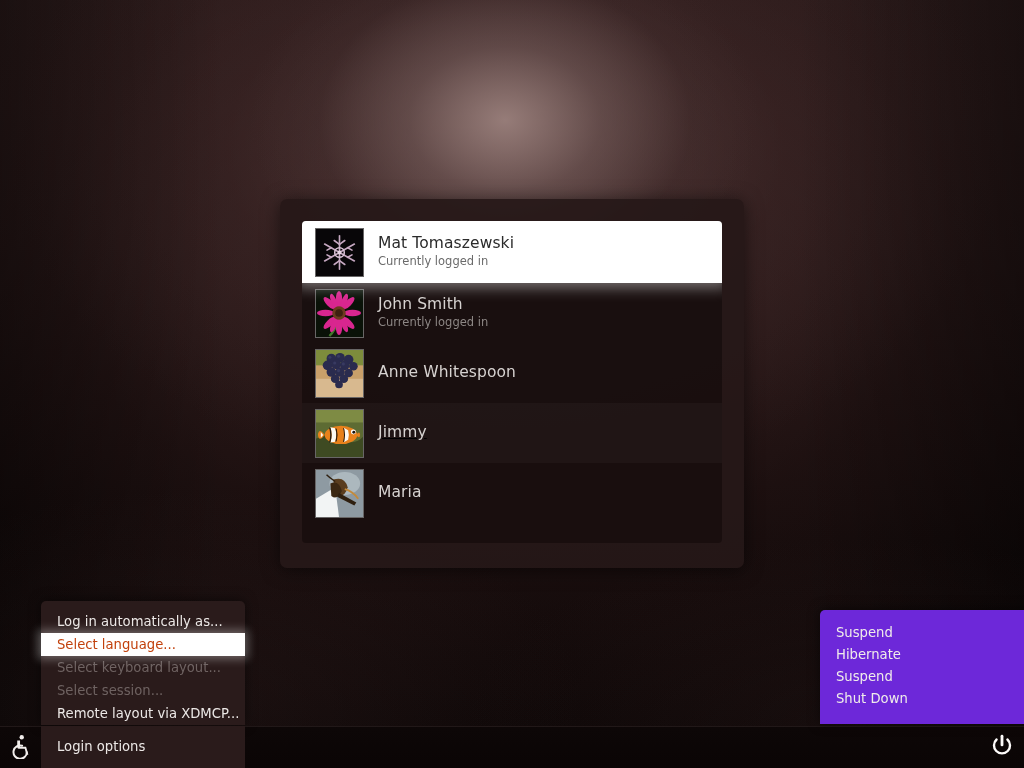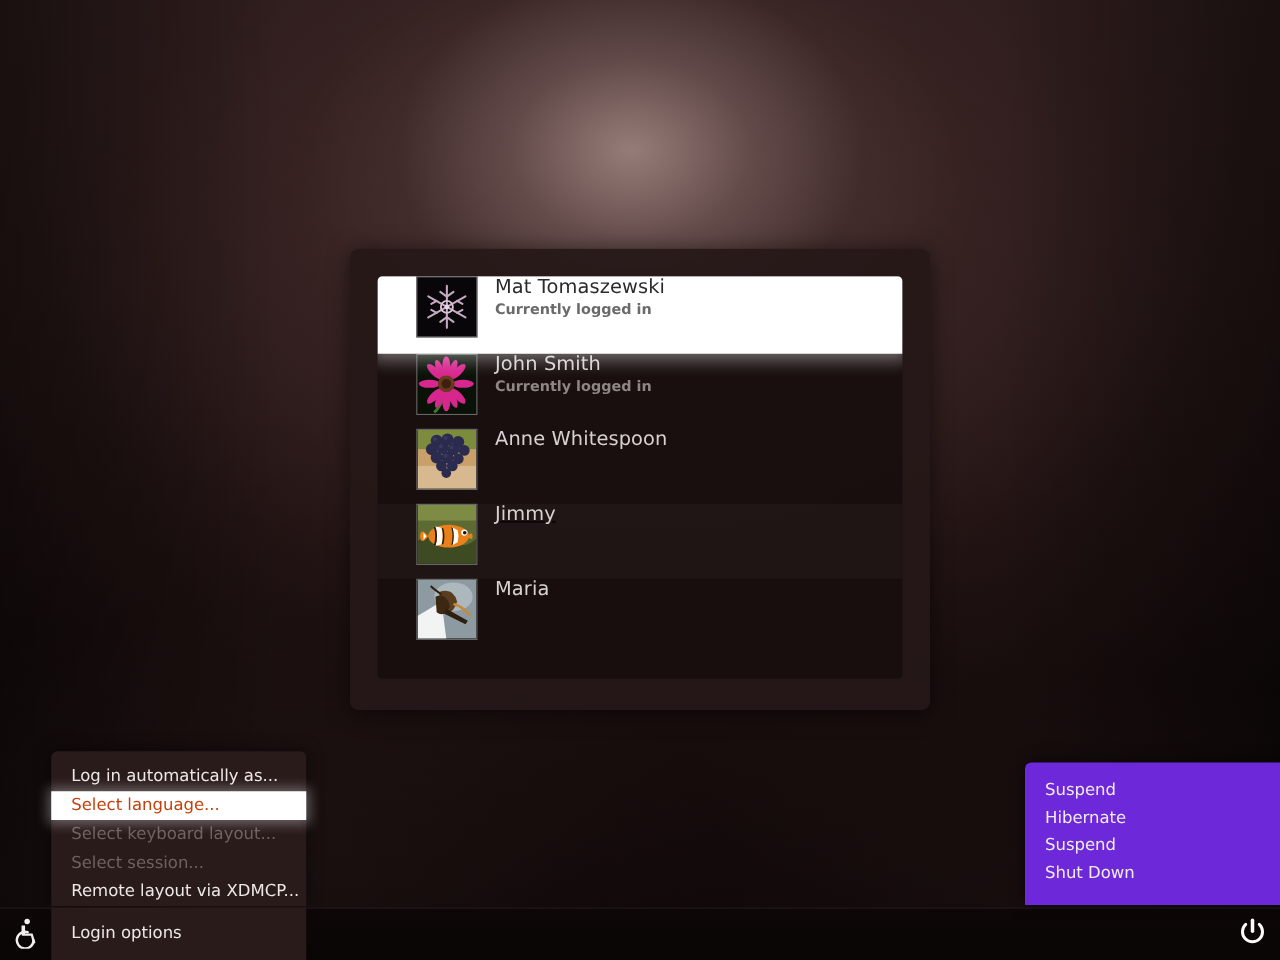--- a/index.html
+++ b/index.html
@@ -37,22 +37,22 @@
   }
   #user-list {
     position:absolute; left:22px; top:22px; width:420px; height:322px;
     background:rgba(24,14,14,0.88);
     border-radius:4px;
     overflow:hidden;
   }
 
   .user-row{
     position:relative;
-    display:flex; 
-    height:60px; padding:0 0 0 31px;
+    display:flex; align-items:center;
+    height:60px; padding:0 0 0 13px;
     cursor:default;
   }
   .user-row.selected{
     background:#ffffff;
     height:62px;
     box-shadow:0 0 13px 5px rgba(255,255,255,0.40);
     z-index:5;
   }
   .user-row.alt{ background:rgba(255,255,255,0.030);text-decoration:underline; }
 
@@ -60,21 +60,21 @@
     width:49px; height:49px; flex:0 0 49px;
     border:1px solid rgba(190,185,185,0.55);
     background:#000; position:relative; overflow:hidden;
   }
   .avatar svg{ display:block; width:100%; height:100%; }
 
   .user-text{ margin-left:14px; line-height:1.15; }
   .user-name{
     font-size:15.5px; color:#d6d2d0; letter-spacing:.1px;
   }
-  .user-status{ font-size:11.5px; color:#8d8785; margin-top:2px;font-weight:bold; }
+  .user-status{ font-size:11.5px; color:#8d8785; margin-top:2px; }
   .selected .user-name{ color:#2b2b2b; }
   .selected .user-status{ color:#6a6a6a; }
 
   
   #taskbar{
     position:absolute; left:0; bottom:0; width:1024px; height:42px;
     background:linear-gradient(to bottom,#0d0707 0%, #0a0505 100%);
     border-top:1px solid rgba(120,95,95,0.22);
   }
   #a11y-btn{

